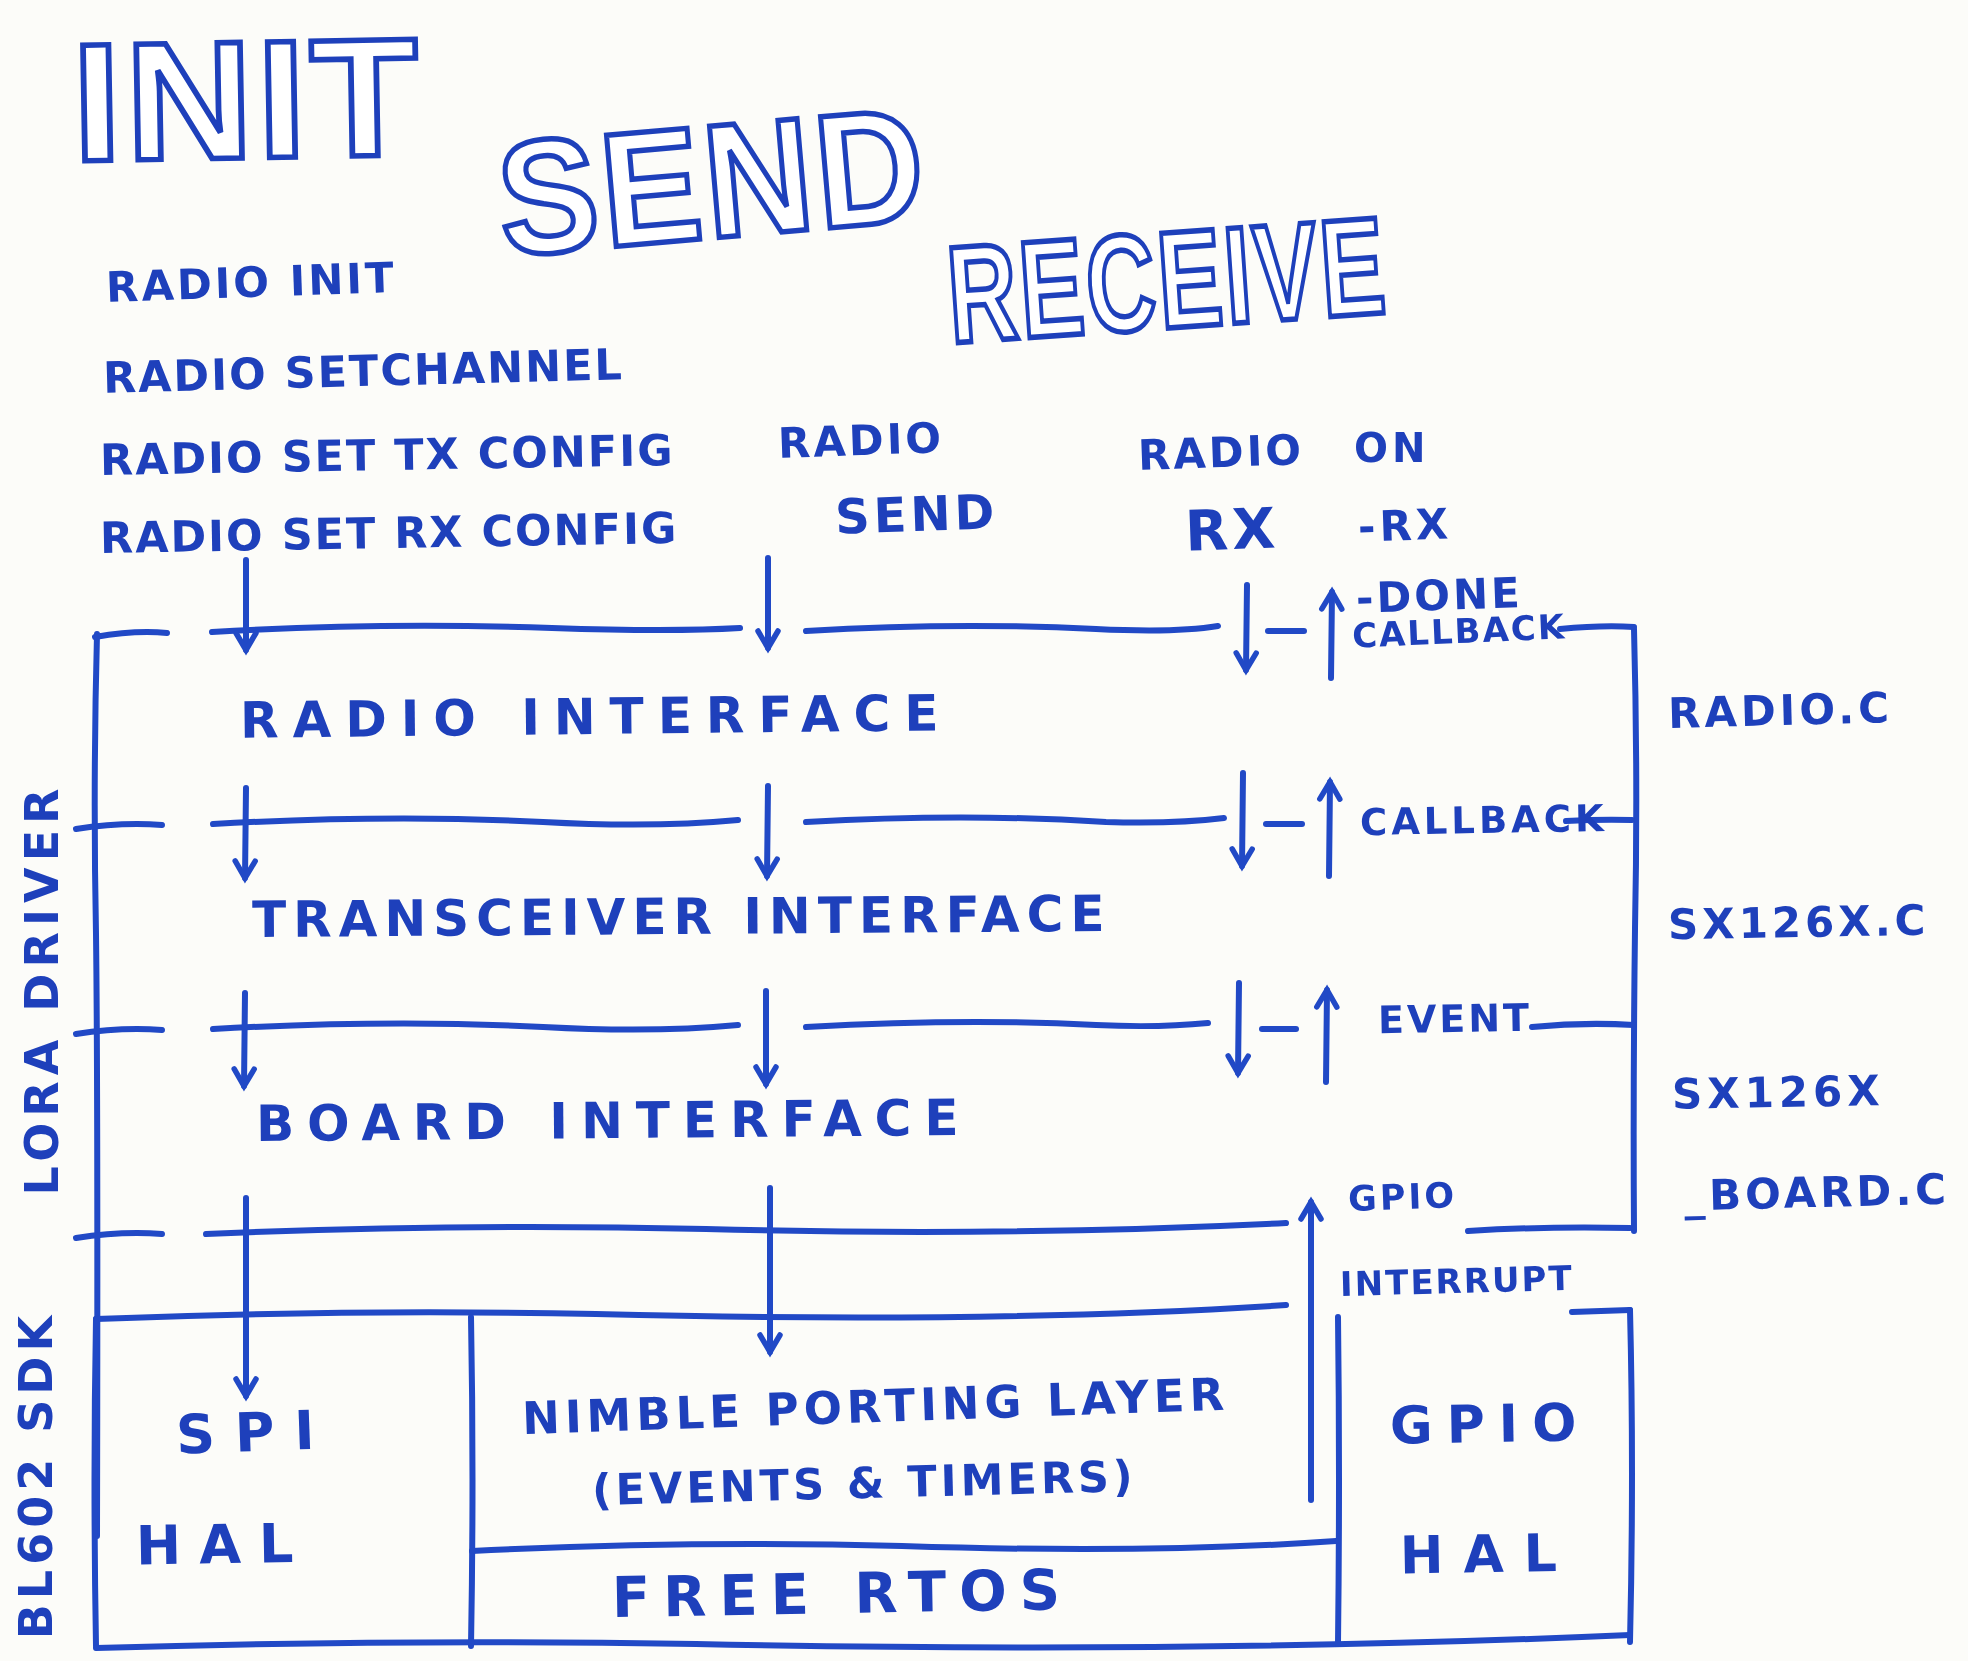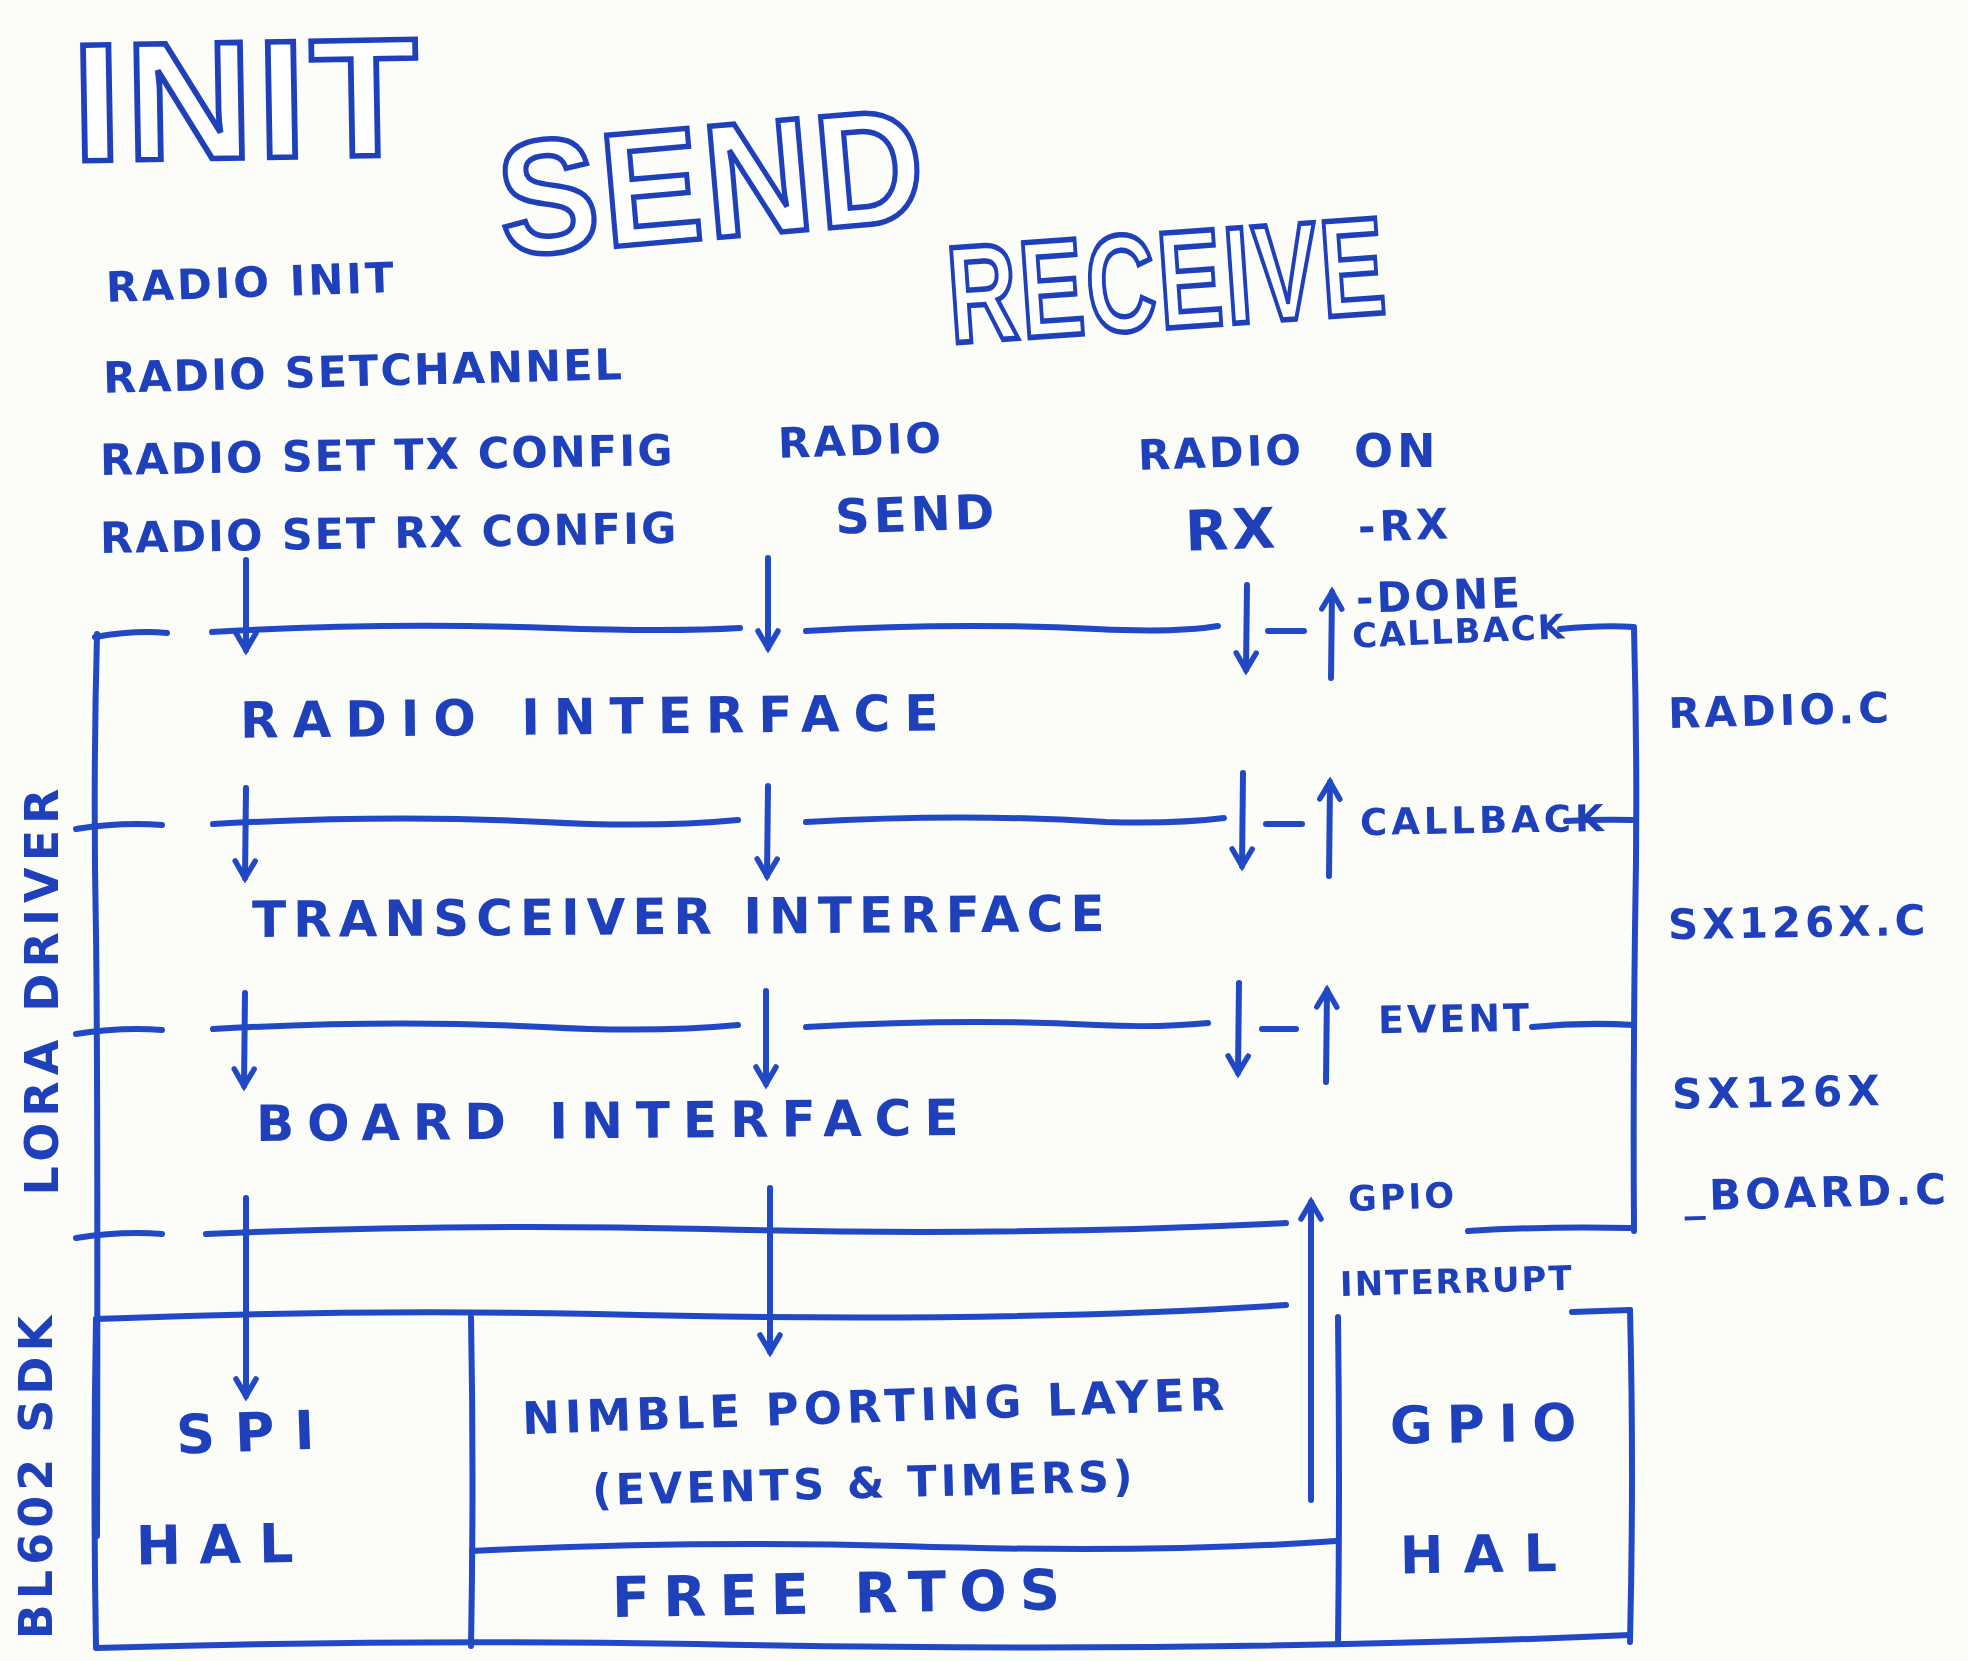--- a/index.html
+++ b/index.html
@@ -101,21 +101,21 @@
   <div class="hw" style="left:103px;top:350px;font-size:43px;letter-spacing:2px;transform:rotate(-1.5deg);">RADIO SETCHANNEL</div>
   <div class="hw" style="left:100px;top:434px;font-size:43px;letter-spacing:2px;transform:rotate(-1deg);">RADIO SET TX CONFIG</div>
   <div class="hw" style="left:100px;top:512px;font-size:43px;letter-spacing:2px;transform:rotate(-1deg);">RADIO SET RX CONFIG</div>
 
   <div class="hw" style="left:778px;top:420px;font-size:42px;letter-spacing:3px;transform:rotate(-2deg);">RADIO</div>
   <div class="hw" style="left:835px;top:490px;font-size:48px;letter-spacing:4px;transform:rotate(-2deg);">SEND</div>
 
   <div class="hw" style="left:1138px;top:432px;font-size:42px;letter-spacing:3px;transform:rotate(-2deg);">RADIO</div>
   <div class="hw" style="left:1185px;top:502px;font-size:56px;letter-spacing:4px;transform:rotate(-2deg);">RX</div>
 
-  <div class="hw" style="left:1354px;top:428px;font-size:46px;letter-spacing:4px;">ON</div>
+  <div class="hw" style="left:1354px;top:428px;font-size:40px;letter-spacing:4px;">ON</div>
   <div class="hw" style="left:1358px;top:505px;font-size:42px;letter-spacing:4px;transform:rotate(-2deg);">-RX</div>
   <div class="hw" style="left:1356px;top:575px;font-size:42px;letter-spacing:3px;transform:rotate(-2deg);">-DONE</div>
 
   <div class="hw" style="left:240px;top:692px;font-size:50px;letter-spacing:14px;transform:rotate(-0.6deg);">RADIO INTERFACE</div>
   <div class="hw" style="left:252px;top:892px;font-size:50px;letter-spacing:7px;transform:rotate(-0.4deg);">TRANSCEIVER INTERFACE</div>
   <div class="hw" style="left:256px;top:1096px;font-size:50px;letter-spacing:13px;transform:rotate(-0.5deg);">BOARD INTERFACE</div>
 
   <div class="hw" style="left:1668px;top:690px;font-size:42px;letter-spacing:4px;transform:rotate(-1.5deg);">RADIO.C</div>
   <div class="hw" style="left:1668px;top:902px;font-size:42px;letter-spacing:4px;transform:rotate(-1deg);">SX126X.C</div>
   <div class="hw" style="left:1672px;top:1072px;font-size:42px;letter-spacing:5px;transform:rotate(-1deg);">SX126X</div>

